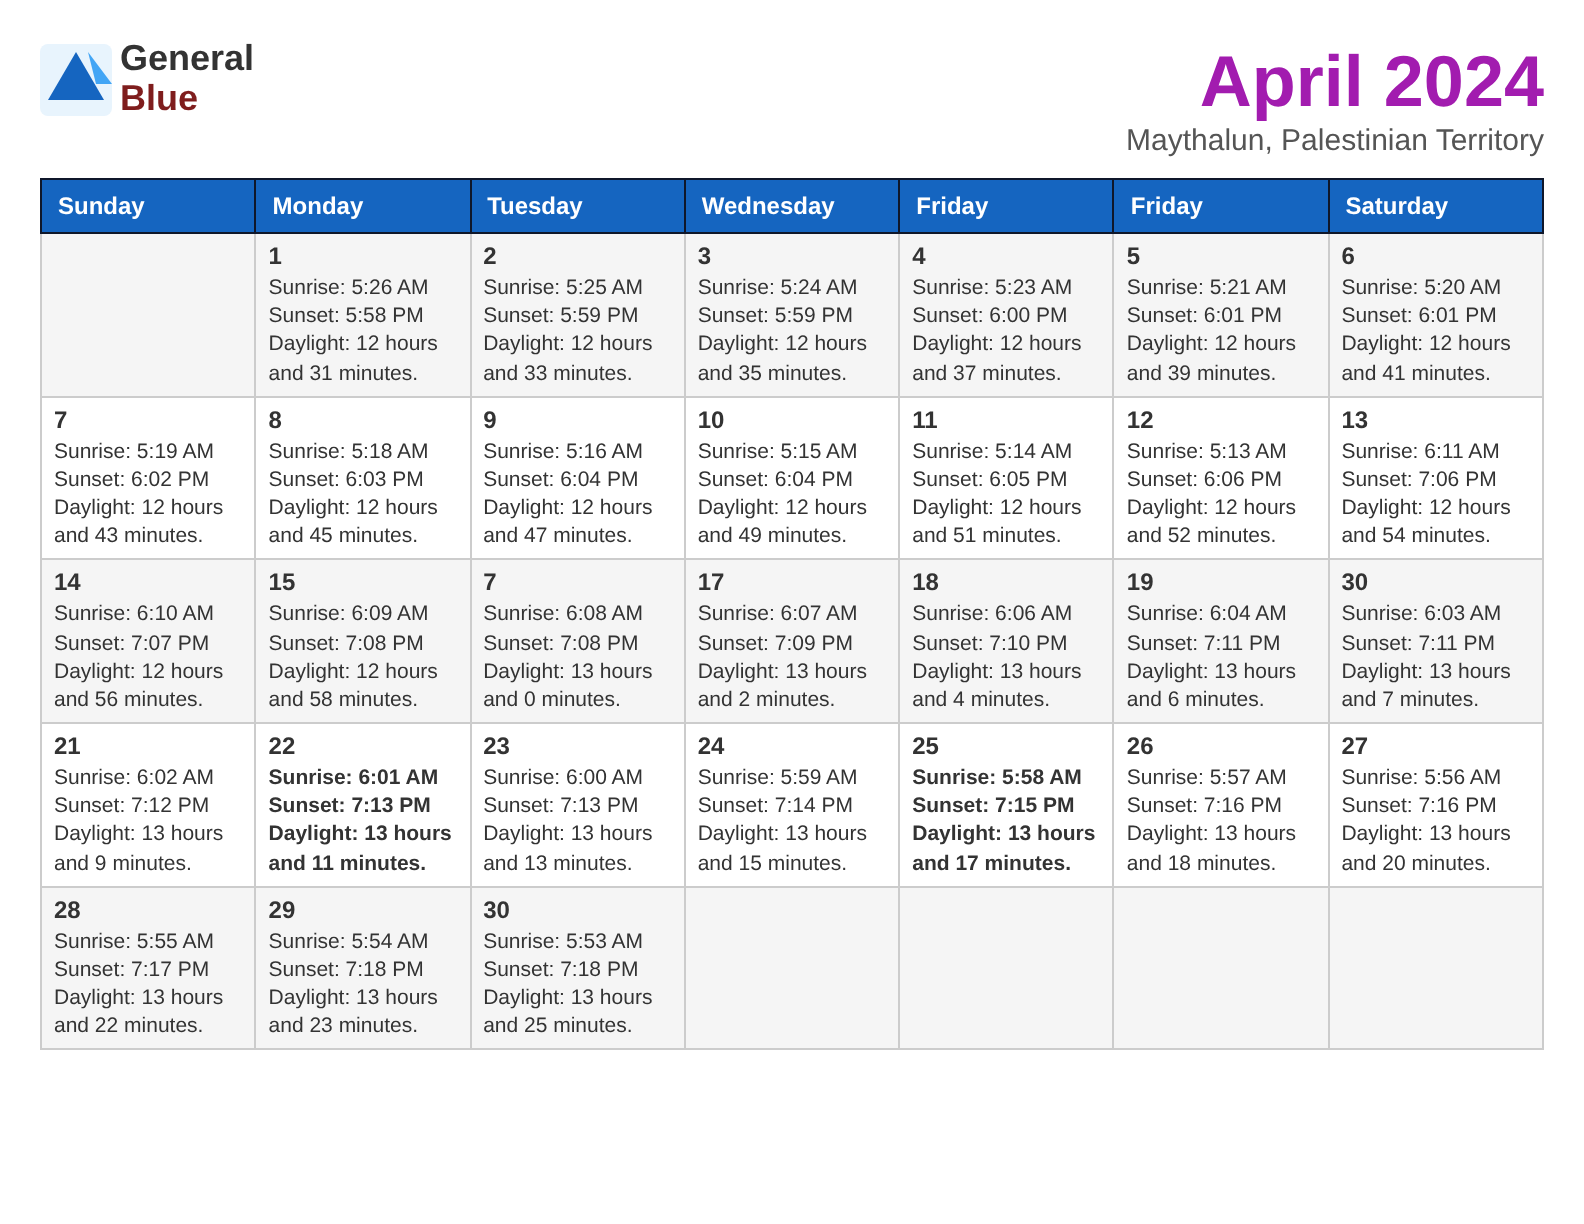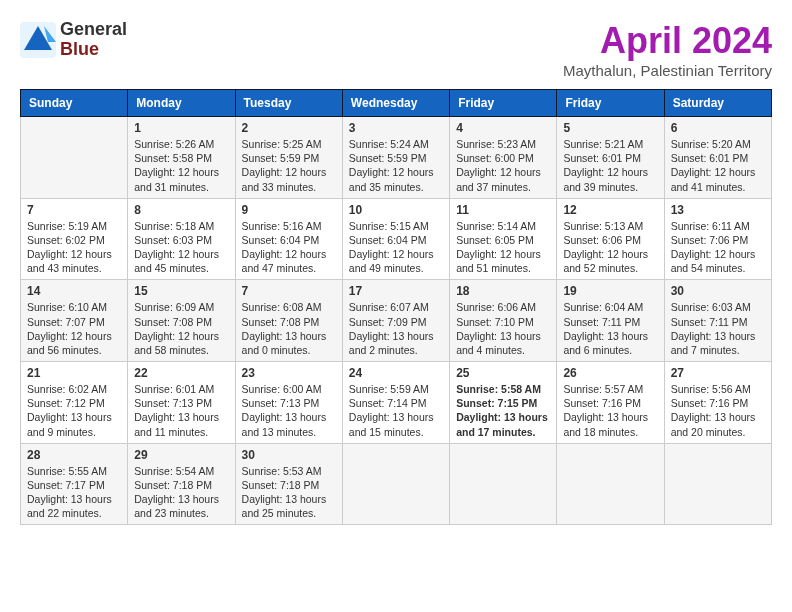--- a/index.html
+++ b/index.html
@@ -279,21 +279,21 @@
       <tr>
         <td>
           <span class="day-number">21</span>
           <div class="cell-text" style="white-space: pre-line;">Sunrise: 6:02 AM
 Sunset: 7:12 PM
 Daylight: 13 hours
 and 9 minutes.</div>
         </td>
         <td>
           <span class="day-number">22</span>
-          <div class="cell-text" style="white-space: pre-line;">Sunrise: 6:01 AM
+          <div class="cell-text" style="white-space: pre-line; font-weight: bold;">Sunrise: 6:01 AM
 Sunset: 7:13 PM
 Daylight: 13 hours
 and 11 minutes.</div>
         </td>
         <td>
           <span class="day-number">23</span>
           <div class="cell-text" style="white-space: pre-line;">Sunrise: 6:00 AM
 Sunset: 7:13 PM
 Daylight: 13 hours
 and 13 minutes.</div>

